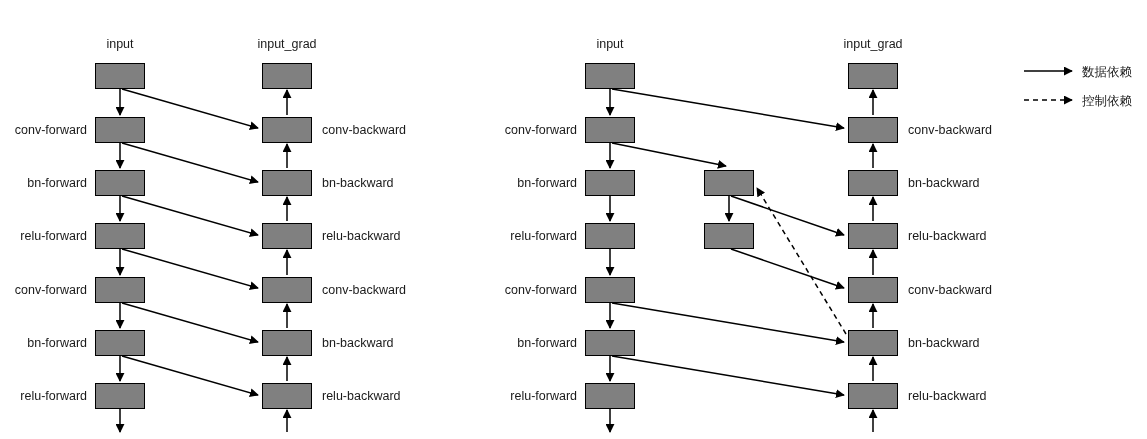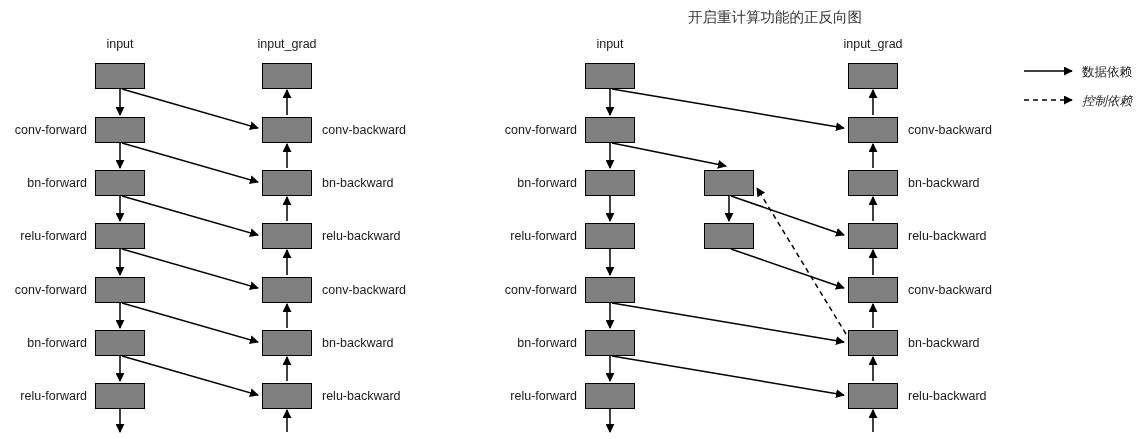--- a/index.html
+++ b/index.html
@@ -48,21 +48,20 @@
     font-size:12.5px;
     white-space:nowrap;
     color:#1a1a1a;
   }
 </style>
 </head>
 <body>
 
 <div class="stage">
 
-  <div class="title" style="left:635px;top:8px;width:280px;">开启重计算功能的正反向图</div>
 
   <div class="colhead" style="left:70px;top:37px;width:100px;">input</div>
   <div class="colhead" style="left:237px;top:37px;width:100px;">input_grad</div>
   <div class="colhead" style="left:560px;top:37px;width:100px;">input</div>
   <div class="colhead" style="left:823px;top:37px;width:100px;">input_grad</div>
 
   <svg class="layer" viewBox="0 0 1147 439" xmlns="http://www.w3.org/2000/svg">
     <defs>
       <marker id="ah" viewBox="0 0 10 10" refX="9" refY="5" markerWidth="6" markerHeight="6" orient="auto-start-reverse">
         <path d="M 0 0 L 10 5 L 0 10 z" fill="#000000"></path>
@@ -197,15 +196,15 @@
   <div class="caption left" style="left:485px;top:389px;width:92px;">relu-forward</div>
 
   <div class="caption right" style="left:908px;top:123px;">conv-backward</div>
   <div class="caption right" style="left:908px;top:176px;">bn-backward</div>
   <div class="caption right" style="left:908px;top:229px;">relu-backward</div>
   <div class="caption right" style="left:908px;top:283px;">conv-backward</div>
   <div class="caption right" style="left:908px;top:336px;">bn-backward</div>
   <div class="caption right" style="left:908px;top:389px;">relu-backward</div>
 
   <div class="legend-label" style="left:1082px;top:64px;">数据依赖</div>
-  <div class="legend-label" style="left:1082px;top:93px;font-style:italic;">控制依赖</div>
+  <div class="legend-label" style="left:1082px;top:93px;">控制依赖</div>
 
 </div>
 
 </body></html>

